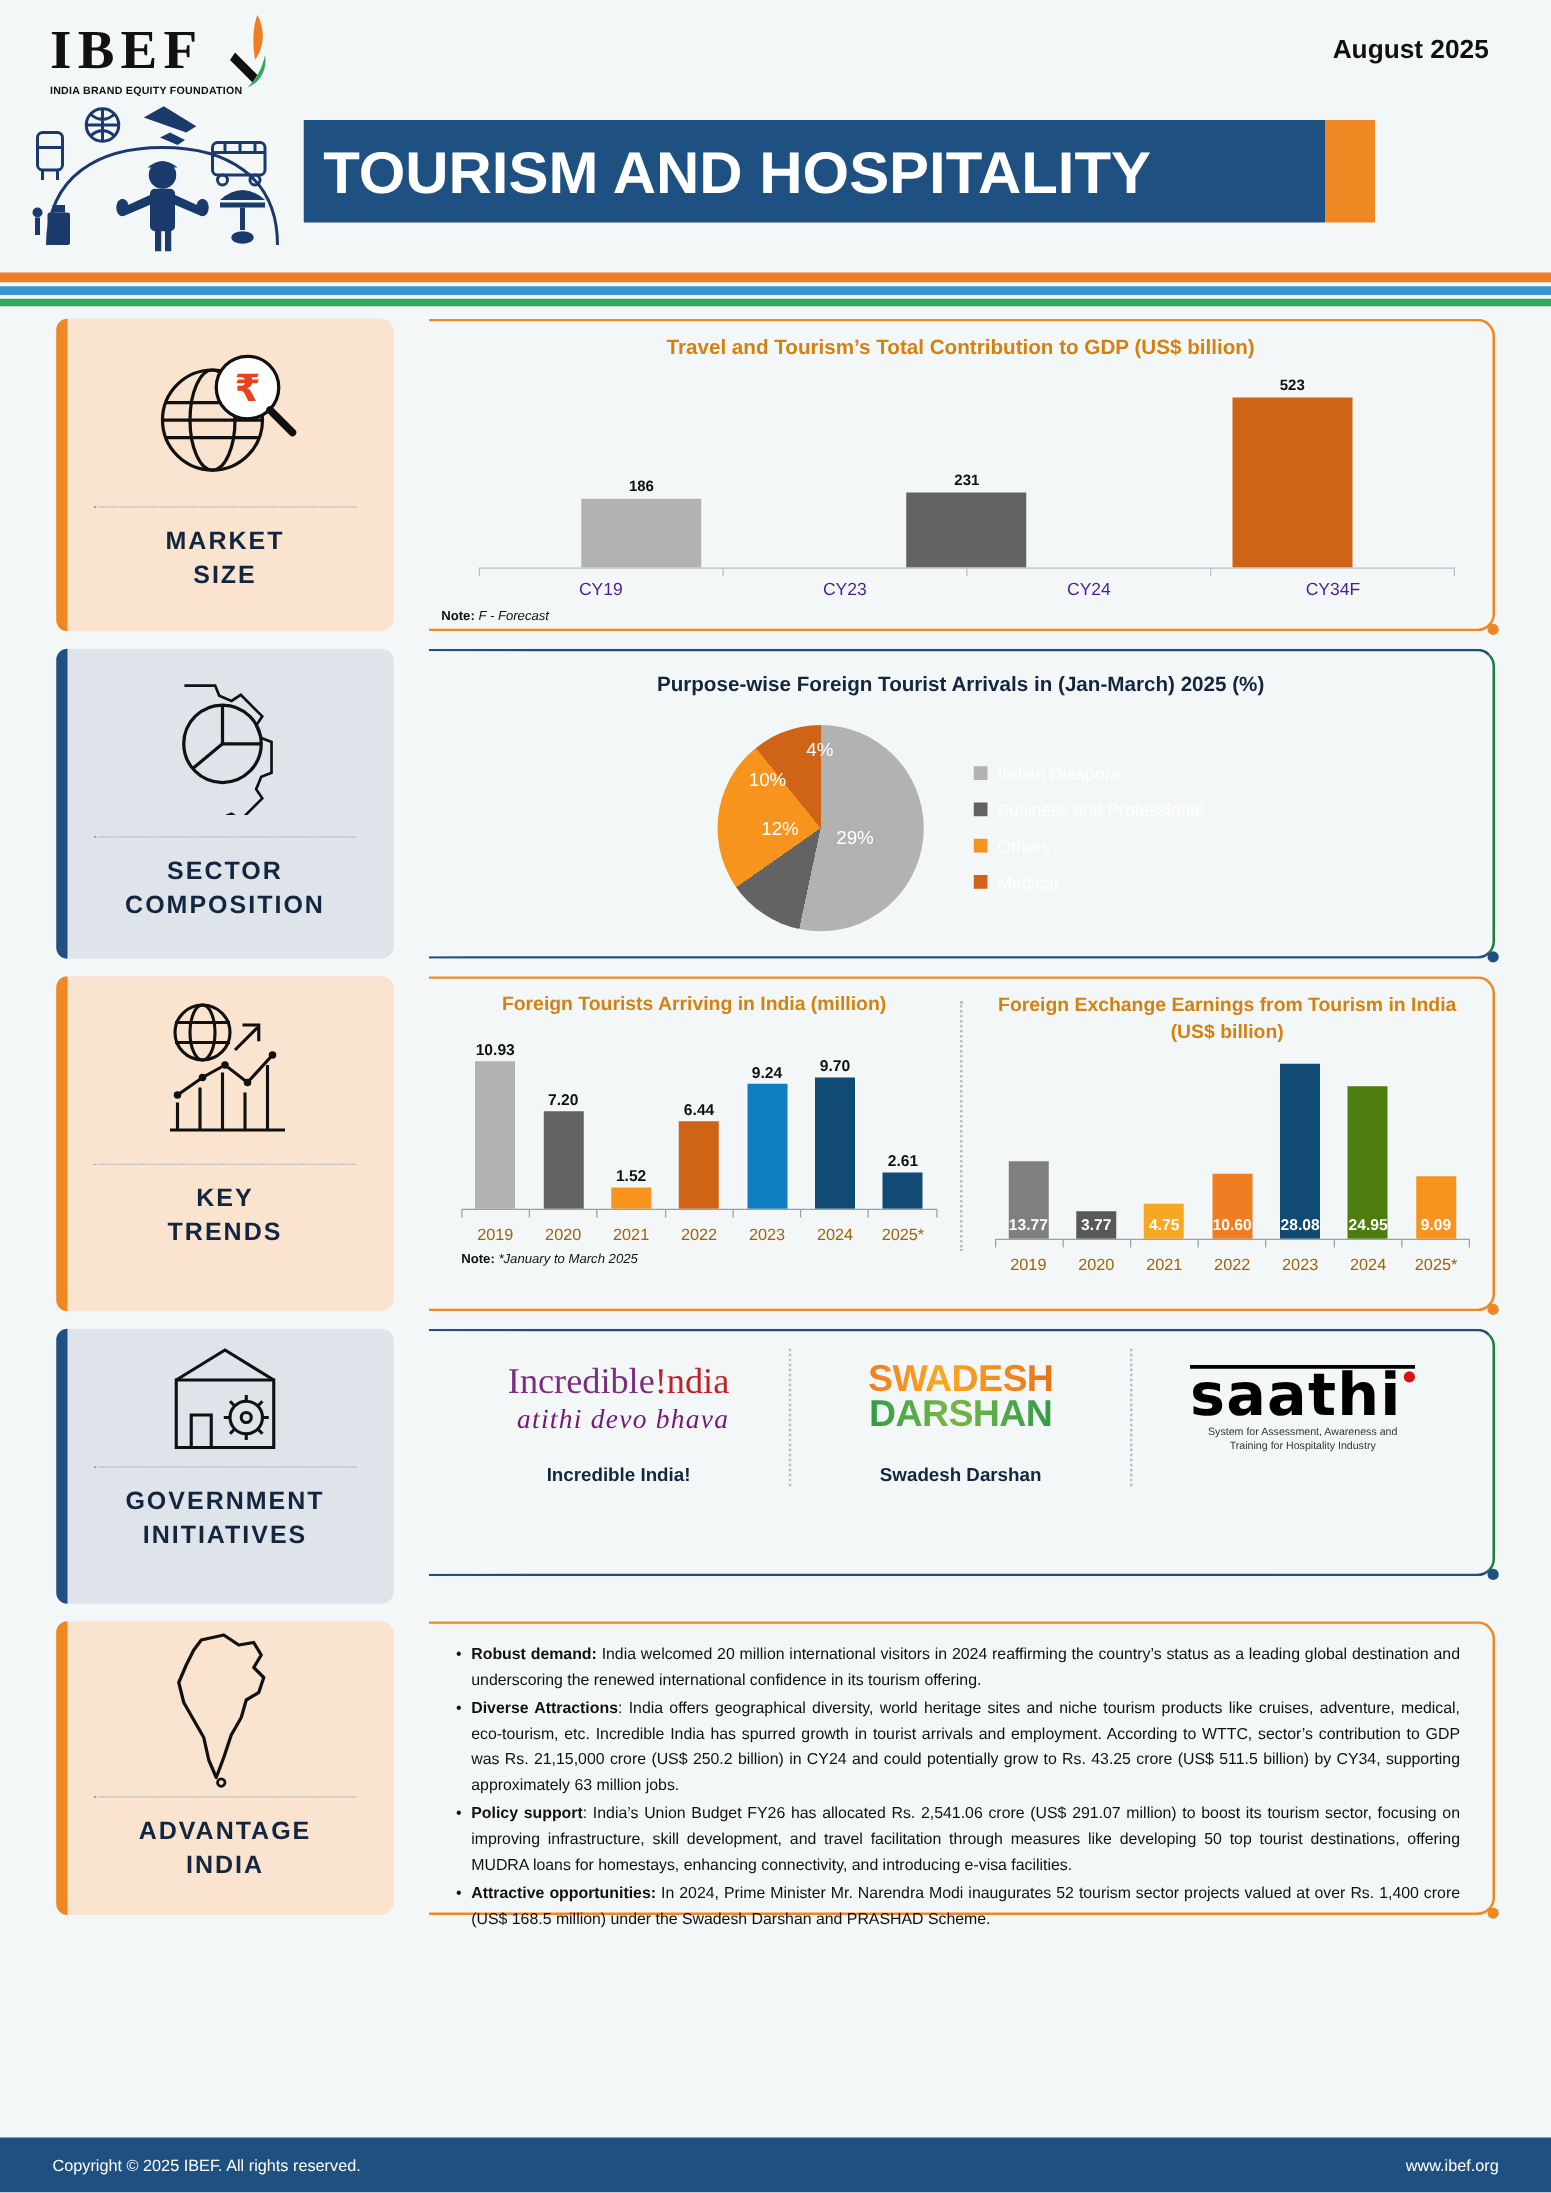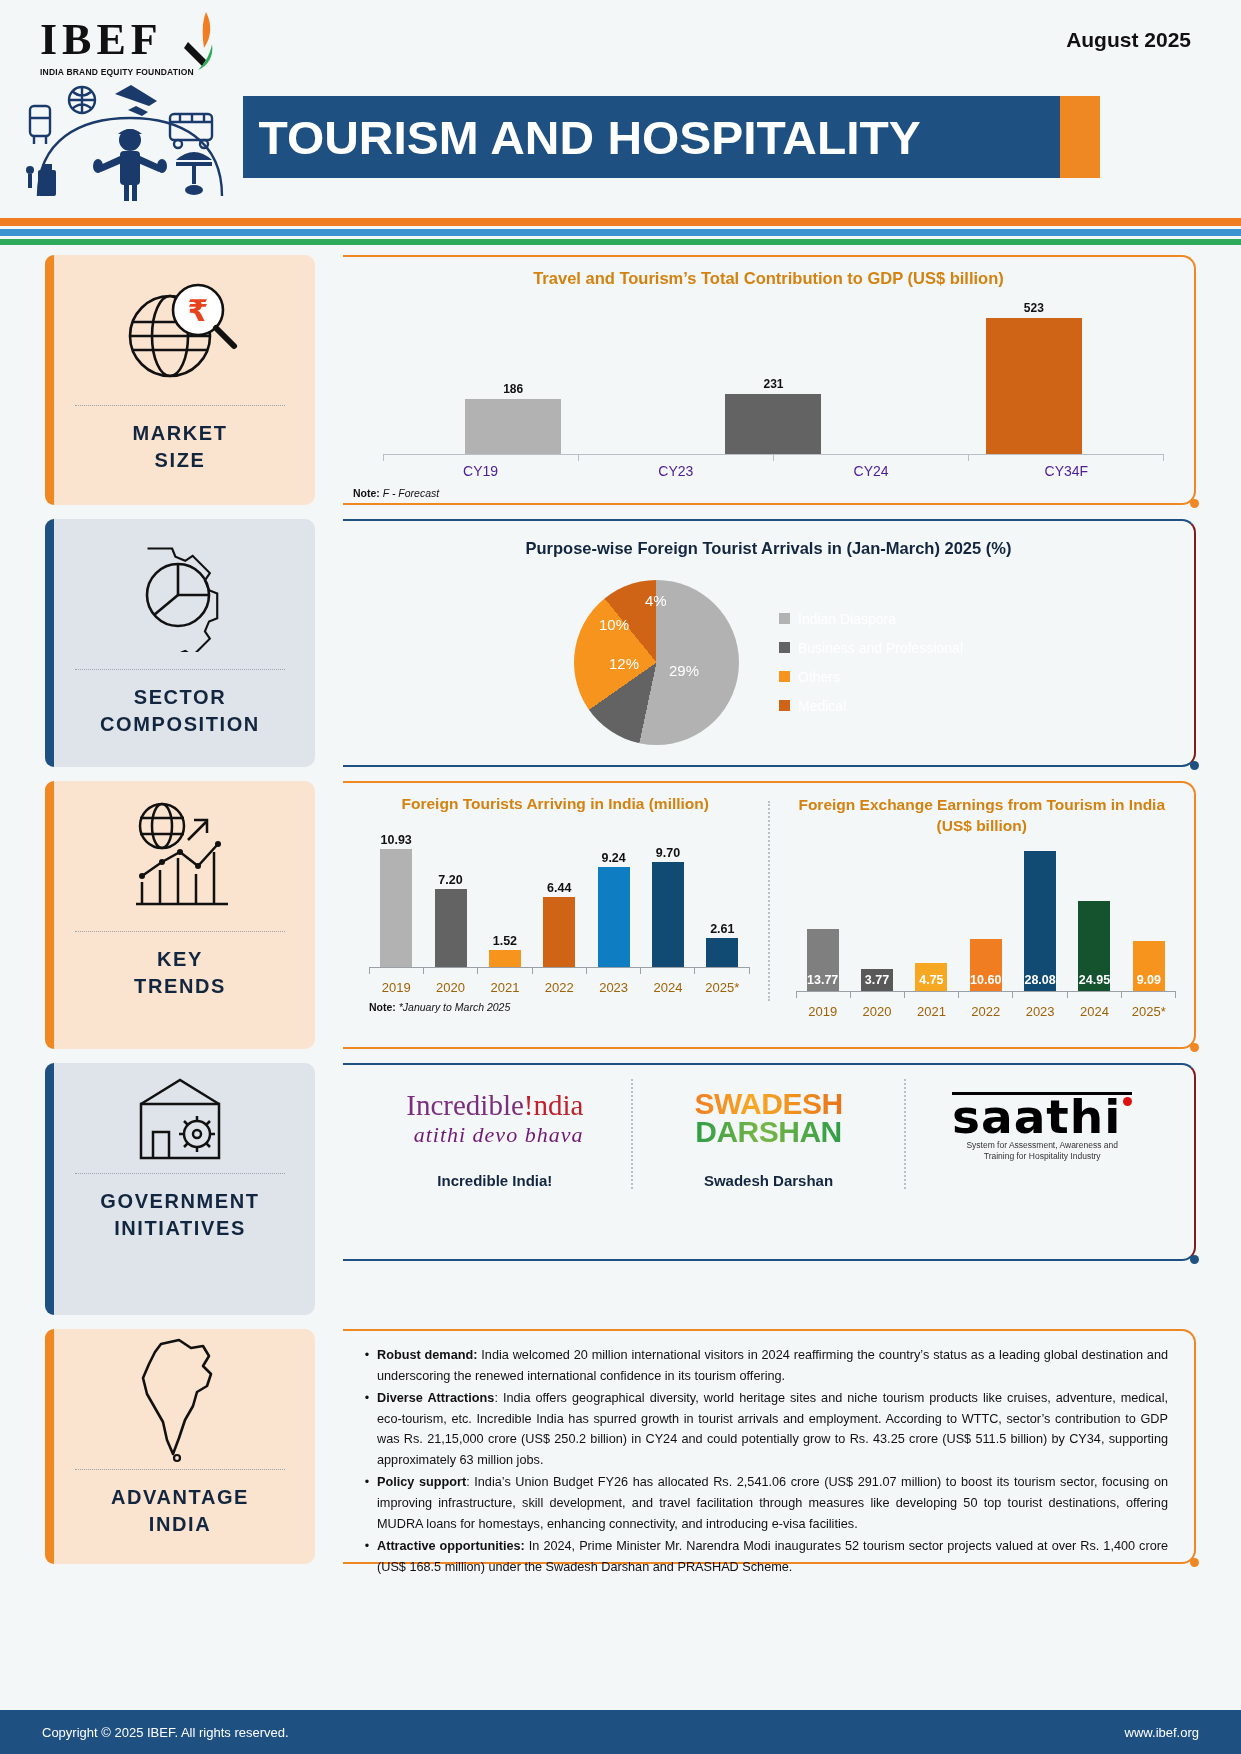--- a/index.html
+++ b/index.html
@@ -50,21 +50,21 @@
                 text-align: center; padding: 14px 4px 0; line-height: 1.35; }
 
   .card-peach { background: #fae3cf; }
   .card-peach .bar { background: #ef8722; }
   .card-blue { background: #dfe4ea; }
   .card-blue .bar { background: #1e5181; }
 
   .panel { flex: 1; margin-left: 28px; margin-right: 45px; position: relative; }
   .panel-orange { border-top: 2px solid #ef8722; border-right: 2px solid #ef8722;
                   border-bottom: 2px solid #ef8722; border-radius: 0 14px 14px 0; }
-  .panel-navy { border-top: 2px solid #1e5181; border-right: 2px solid #7f1d1d;
+  .panel-navy { border-top: 2px solid #1e5181; border-right: 2px solid #15803d;
                 border-bottom: 2px solid #1e5181; border-radius: 0 14px 14px 0; }
   .panel::before { content:""; position:absolute; left:-1px; top:-4px; width:6px; height:6px;
                    border-radius:50%; }
   .panel::after { content:""; position:absolute; right:-5px; bottom:-5px; width:9px; height:9px;
                   border-radius:50%; }
   .panel-orange::after { background:#ef8722; }
   .panel-navy::after { background:#1e5181; }
 
   .chart-title { text-align: center; font-size: 16.5px; font-weight: bold; padding: 12px 20px 4px; }
   .t-orange { color: #d4820f; }
@@ -434,21 +434,21 @@
                 <div class="bc2-bar" style="height:52px;background:#f07d22;position:relative">
                   <div class="bc2-inval">10.60</div>
                 </div>
               </div>
               <div class="bc2-col inside">
                 <div class="bc2-bar" style="height:140px;background:#114a73;position:relative">
                   <div class="bc2-inval">28.08</div>
                 </div>
               </div>
               <div class="bc2-col inside">
-                <div class="bc2-bar" style="height:90px;background:#14532d;position:relative">
+                <div class="bc2-bar" style="height:122px;background:#4d7c0f;position:relative">
                   <div class="bc2-inval">24.95</div>
                 </div>
               </div>
               <div class="bc2-col inside">
                 <div class="bc2-bar" style="height:50px;background:#f7941e;position:relative">
                   <div class="bc2-inval">9.09</div>
                 </div>
               </div>
             </div>
             <div class="bc2-axis"></div>
@@ -471,21 +471,21 @@
               <div class="bc2-lab">2025*</div>
             </div>
           </div>
         </div>
 
       </div>
     </div>
   </div>
 
   <div class="row">
-    <div class="side-card card-blue" style="height:252px">
+    <div class="side-card card-blue" style="height:220px">
       <div class="bar"></div>
       <div class="side-icon" style="height:110px">
         <svg width="115" height="100" viewBox="0 0 115 100">
           <g fill="none" stroke="#111" stroke-width="2.5">
             <path d="M18 36 h78 v54 h-78 z"></path>
             <path d="M18 36 L57 12 L96 36"></path>
             <path d="M30 90 v-26 h16 v26"></path>
             <circle cx="74" cy="66" r="13"></circle>
             <path d="M74 53 v-5 M74 79 v5 M61 66 h-5 M87 66 h5 M65 57 l-4 -4 M83 75 l4 4 M83 57 l4 -4 M65 75 l-4 4"></path>
             <path d="M70 66 a4 4 0 1 0 8 0 a4 4 0 1 0 -8 0"></path>

